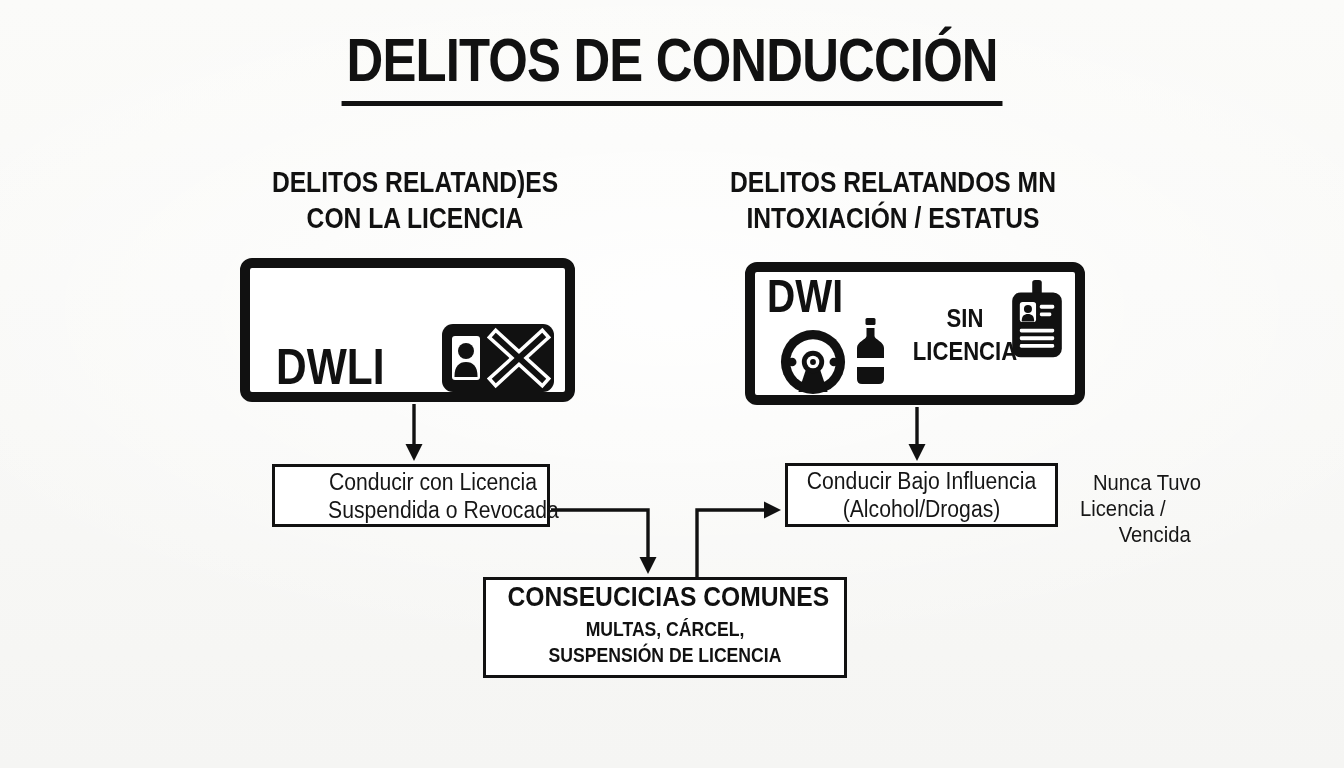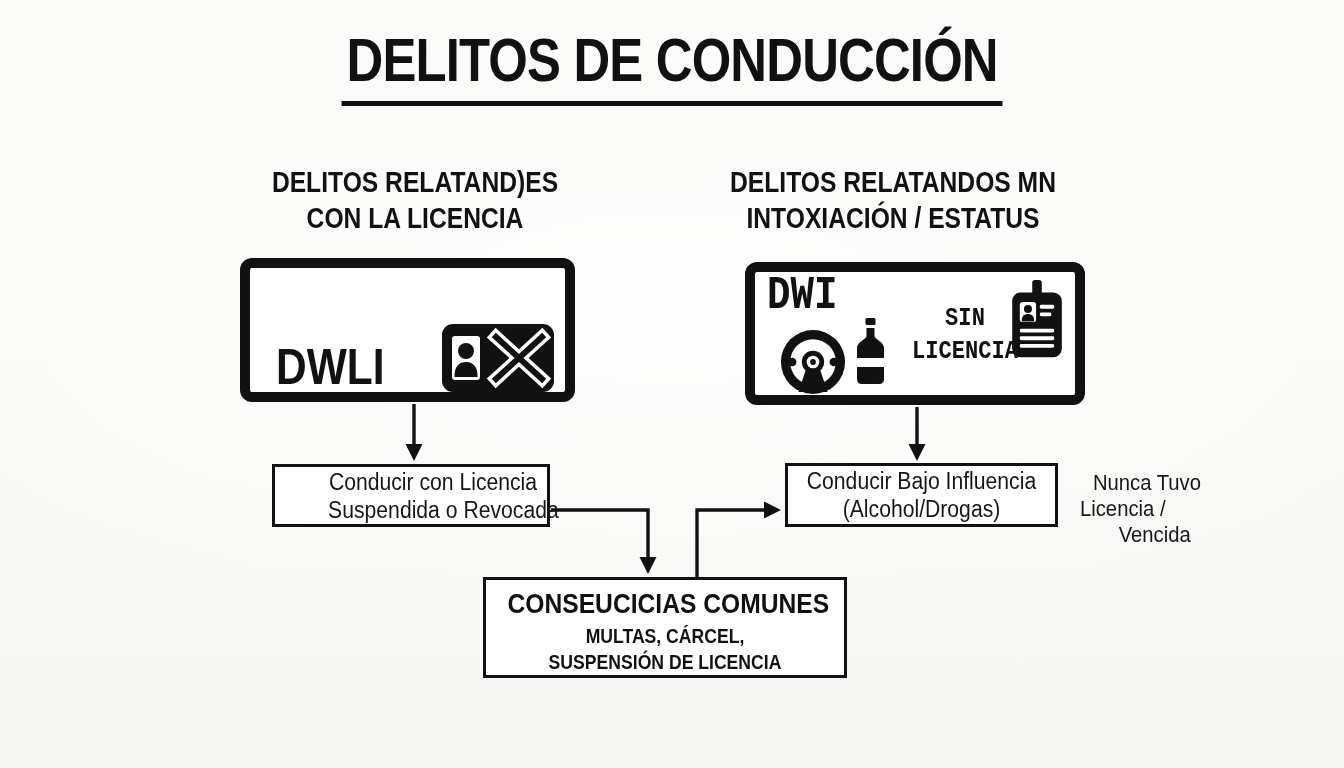--- a/index.html
+++ b/index.html
@@ -52,21 +52,21 @@
 
   
   .offense-box {
     background: var(--box-fill);
     border: 10px solid var(--ink);
     border-radius: 12px;
   }
   #dwli-box { left: 240px; top: 258px; width: 335px; height: 144px;
     display: flex; align-items: flex-end; padding-left: 26px; gap: 38px; }
   .dwli-label { font-size: 50px; font-weight: bold; letter-spacing: 0; line-height: 50px; }
-  #dwi-box { left: 745px; top: 262px; width: 340px; height: 143px; font-family: Liberation Mono, monospace; }
+  #dwi-box { left: 745px; top: 262px; width: 340px; height: 143px; }
   .dwi-label { position: absolute; left: 12px; top: 2px;
     font-size: 46px; font-weight: bold; line-height: 44px; }
   .sin-licencia { position: absolute; left: 128px; top: 30px; width: 164px;
     text-align: center; font-size: 26px; font-weight: bold; line-height: 33px; }
 
   .icon { color: var(--ink); display: block; }
 
   
   .child-box {
     background: var(--box-fill);
@@ -84,21 +84,21 @@
     font-size: 22px; line-height: 26px; color: #161616; white-space: nowrap; }
   #side-note .ln1 { padding-left: 14px; }
   #side-note .ln2 { padding-left: 0; }
   #side-note .ln3 { padding-left: 42px; }
 
   
   #consequences-box {
     left: 483px; top: 577px; width: 364px; height: 101px;
     background: var(--box-fill);
     border: 3px solid var(--ink);
-    text-align: center; padding-top: 7px;
+    text-align: center; 
     white-space: nowrap;
   }
   .cons-title { font-size: 28px; font-weight: bold; line-height: 34px; }
   .cons-sub { font-size: 20px; font-weight: bold; line-height: 26px; margin-top: 2px; }
 
   
   #connectors { left: 0; top: 0; pointer-events: none; }
 </style>
 </head>
 <body>

